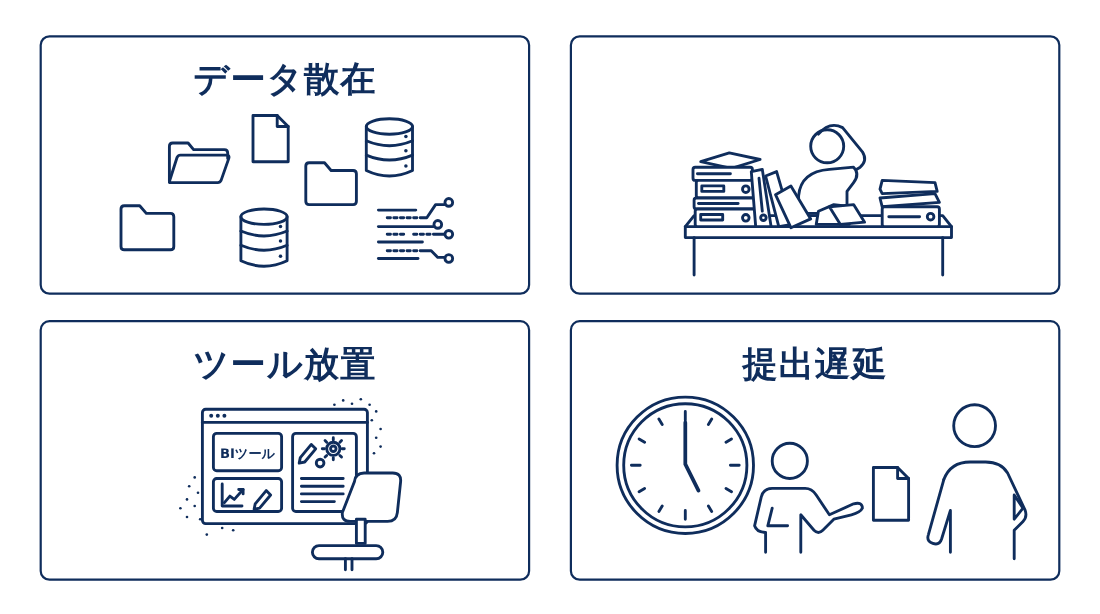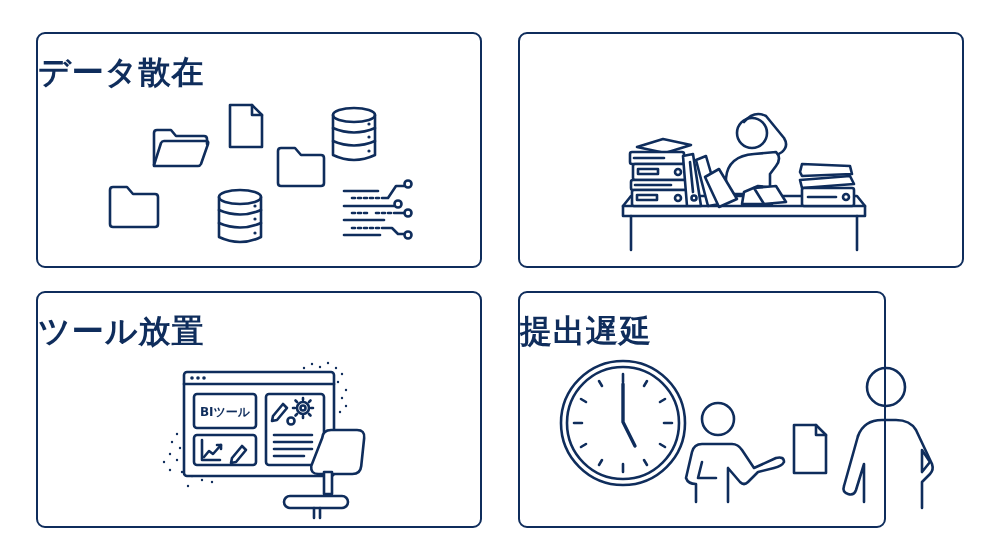--- a/index.html
+++ b/index.html
@@ -5,21 +5,21 @@
   html, body { margin: 0; padding: 0; }
   body {
     width: 1000px; height: 558px; background: #ffffff; position: relative; overflow: hidden;
     font-family: "DejaVu Sans", "Liberation Sans", sans-serif;
   }
   .panel {
     position: absolute; box-sizing: border-box;
     border: 2.5px solid #0f2d5c; border-radius: 9px; background: #ffffff;
   }
   .panel-title {
-    position: absolute; left: 0; right: 0; top: 18px; 
+    position: absolute; left: 0; right: 0; top: 18px; text-align: center;
     font-size: 32px; font-weight: bold; color: #0f2d5c; letter-spacing: 1px; line-height: 40px;
   }
   .art { position: absolute; left: 0; top: 0; overflow: visible; }
   .art * { vector-effect: non-scaling-stroke; }
   .s { fill: none; stroke: #0f2d5c; stroke-width: 2.6; stroke-linecap: round; stroke-linejoin: round; }
   .sf { fill: #ffffff; stroke: #0f2d5c; stroke-width: 2.6; stroke-linecap: round; stroke-linejoin: round; }
   .dot { fill: #0f2d5c; }
   .bi-label { font-family: "DejaVu Sans", "Liberation Sans", sans-serif; font-size: 12px; fill: #0f2d5c; font-weight: bold; }
 </style>
 </head>
@@ -199,21 +199,21 @@
 
     <g>
       <path class="sf" d="M318 436 q0 -8 8 -8 h26 q8 0 8 8 v28 q0 8 -8 8 h-34 q-8 0 -8 -8 z" transform="skewX(-6) translate(48 0)"></path>
       <path class="sf" d="M322 470 h8 v22 h-8 z"></path>
       <rect class="sf" x="282" y="494" width="64" height="12" rx="6"></rect>
       <path class="s" d="M312 506 v10 M318 506 v10"></path>
     </g>
   </svg>
 </div>
 
-<div class="panel" style="left:518px; top:291px; width:368px; height:237px;">
+<div class="panel" style="left:518px; top:291px; width:446px; height:237px;">
   <div class="panel-title">提出遅延</div>
   <svg class="art" width="446" height="237" viewBox="518 291 446 237">
 
     <g>
       <circle class="s" cx="621" cy="421" r="62"></circle>
       <circle class="s" cx="621" cy="421" r="56"></circle>
       <path class="s" d="M621 372 v8 M621 462 v8 M572 421 h8 M662 421 h8"></path>
       <path class="s" d="M645 379 l-3 5 M663 397 l-5 3 M663 445 l-5 -3 M645 463 l-3 -5 M597 463 l3 -5 M579 445 l5 -3 M579 397 l5 3 M597 379 l3 5"></path>
       <path class="s" d="M621 382 v38 l12 24" style="stroke-width:3.4"></path>
     </g>

